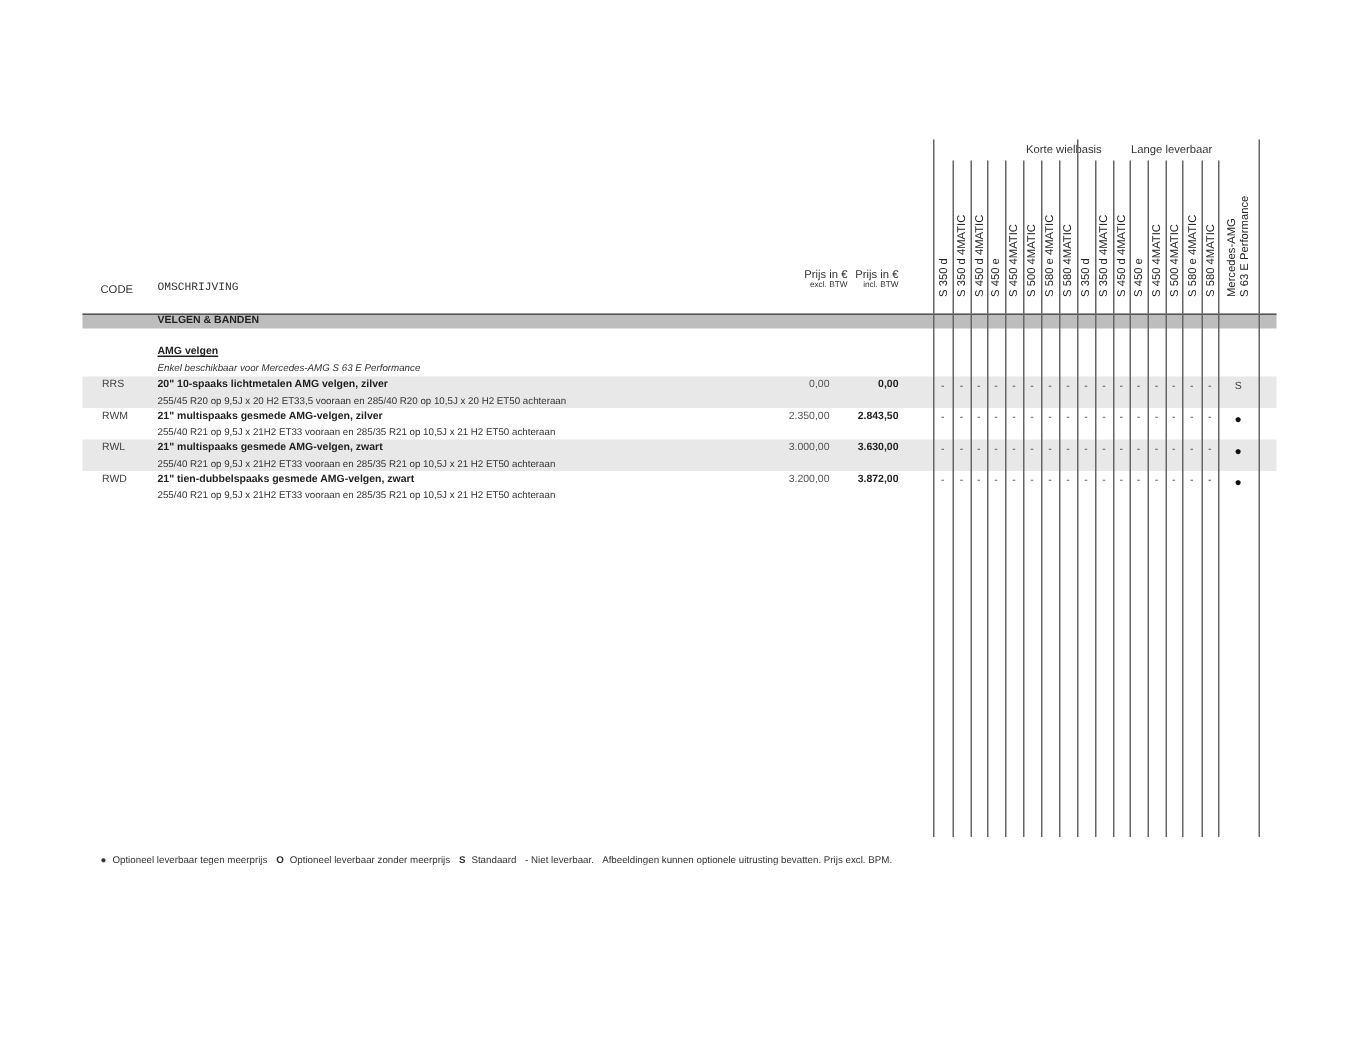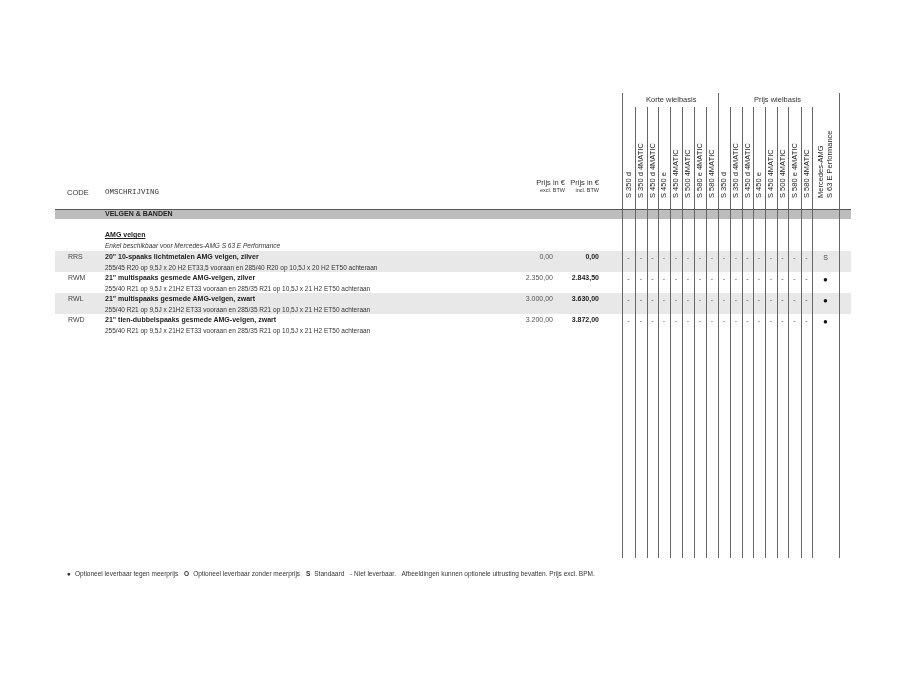--- a/index.html
+++ b/index.html
@@ -32,22 +32,22 @@
 <div class="abs hdr-label" style="left:105px;top:188px;font-family:Liberation Mono, monospace;">OMSCHRIJVING</div>
 <div class="abs" style="left:520px;top:178px;width:45px;text-align:right;">
   <div class="hdr-label">Prijs in €</div>
   <div class="hdr-small">excl. BTW</div>
 </div>
 <div class="abs" style="left:555px;top:178px;width:44px;text-align:right;">
   <div class="hdr-label">Prijs in €</div>
   <div class="hdr-small">incl. BTW</div>
 </div>
 
-<div class="abs hdr-label" style="left:646px;top:95px;">Korte wielbasis</div>
-<div class="abs hdr-label" style="left:754px;top:95px;">Prijs wielbasis</div>
+<div class="abs hdr-label" style="left:684px;top:95px;">Korte wielbasis</div>
+<div class="abs hdr-label" style="left:754px;top:95px;">Lange leverbaar</div>
 
 <div id="model-headers">
     <div class="rot" style="left: 623.5px; top: 198px;">S 350 d</div>
     <div class="rot" style="left: 636px; top: 198px;">S 350 d 4MATIC</div>
     <div class="rot" style="left: 647.5px; top: 198px;">S 450 d 4MATIC</div>
     <div class="rot" style="left: 659px; top: 198px;">S 450 e</div>
     <div class="rot" style="left: 671px; top: 198px;">S 450 4MATIC</div>
     <div class="rot" style="left: 683px; top: 198px;">S 500 4MATIC</div>
     <div class="rot" style="left: 695px; top: 198px;">S 580 e 4MATIC</div>
     <div class="rot" style="left: 707px; top: 198px;">S 580 4MATIC</div>

